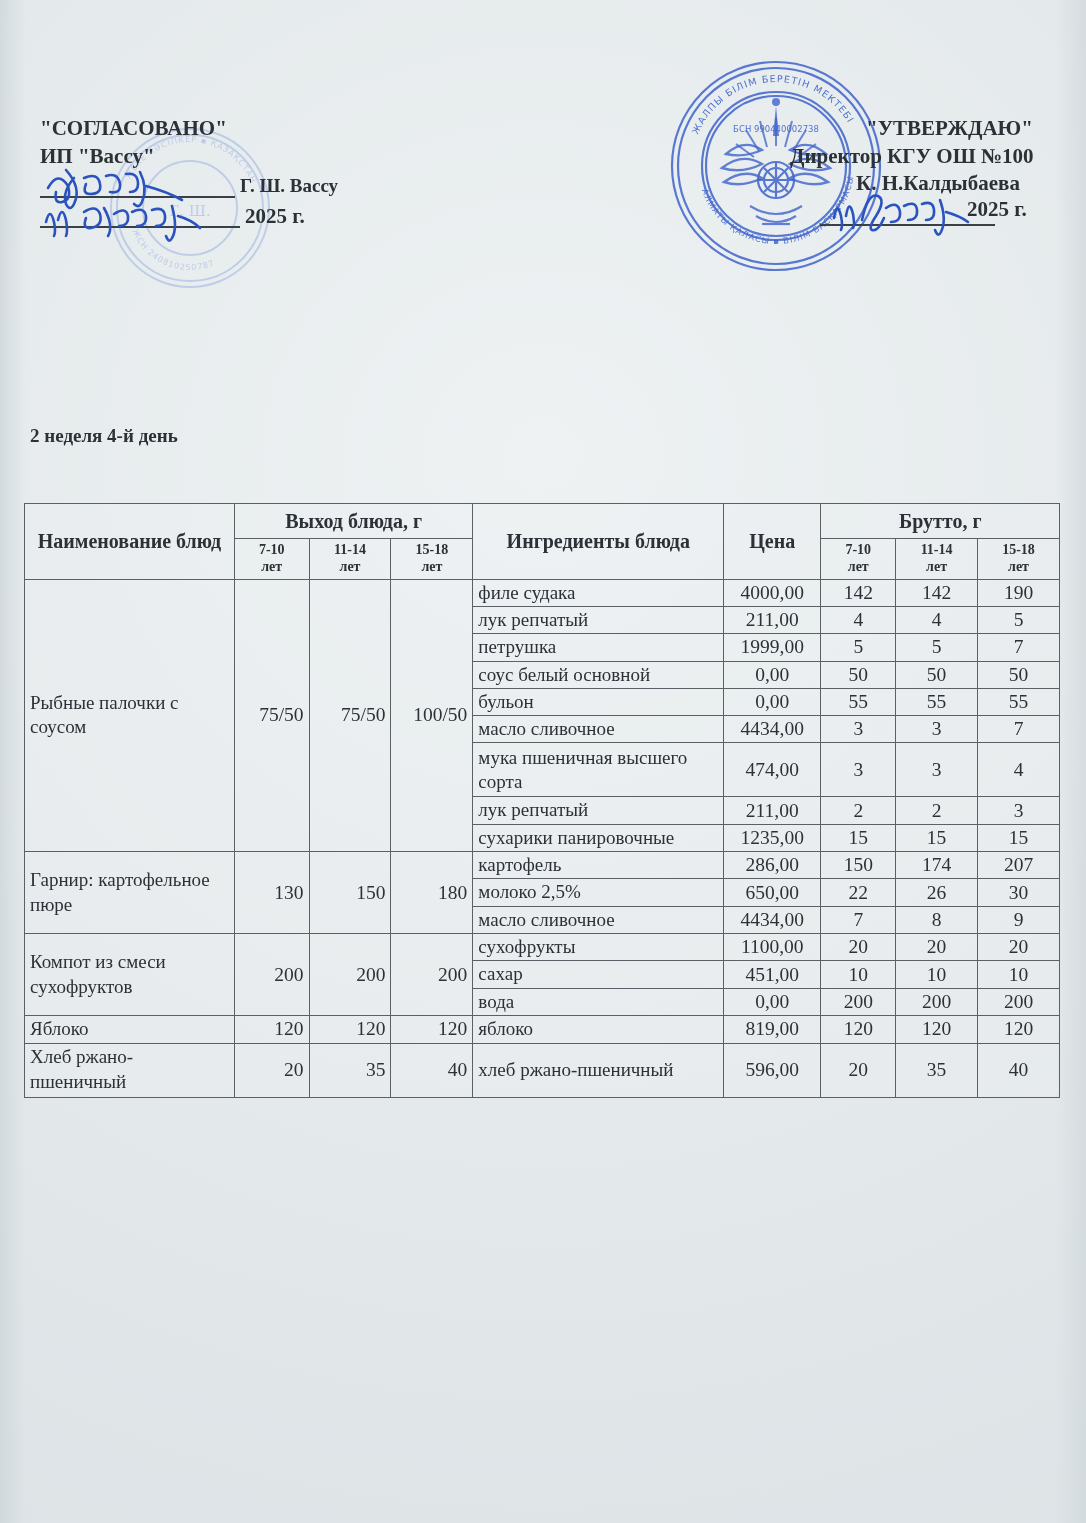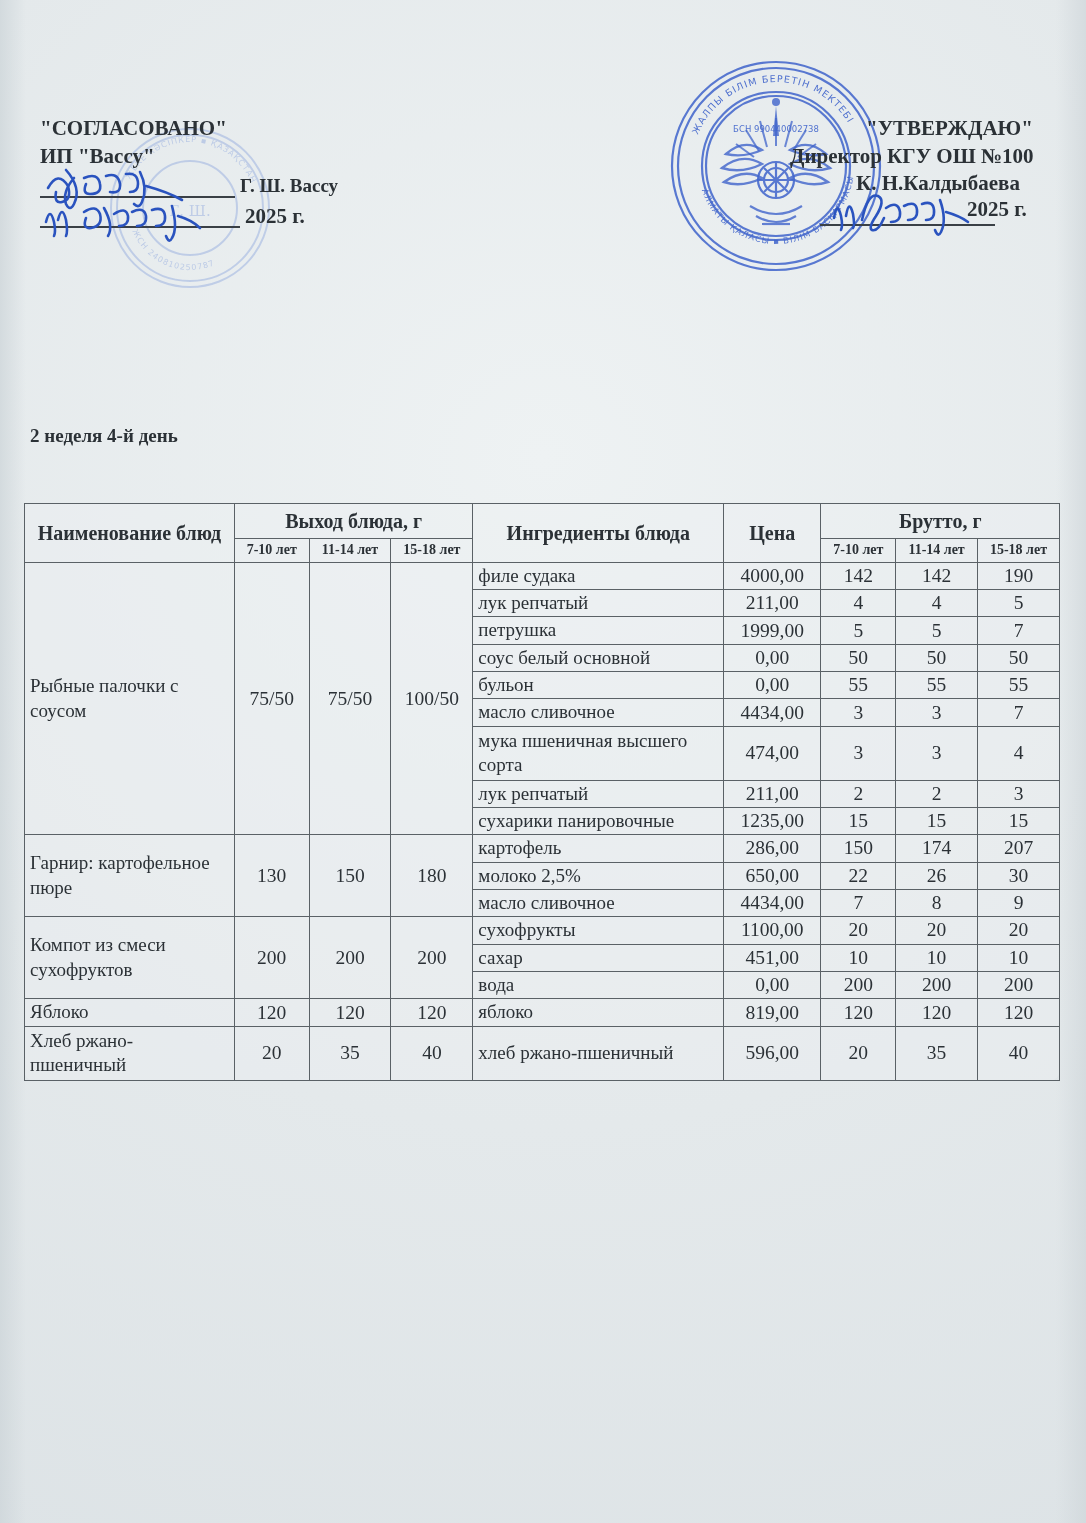--- a/index.html
+++ b/index.html
@@ -70,23 +70,23 @@
     border:1.4px solid #5a6166;
     padding:1px 5px;
     vertical-align:middle;
   }
   table.menu thead th{
     text-align:center;font-weight:bold;
     font-size:20px;
     line-height:1.2;
     padding:5px 4px;
   }
-  table.menu thead th.sub{font-size:14px;padding:3px 2px;}
+  table.menu thead th.sub{font-size:14px;padding:3px 14px;}
   td.name{text-align:left;vertical-align:top;padding-top:4px;line-height:1.3;font-size:19px;}
-  td.out{text-align:center;vertical-align:top;padding-top:4px;font-size:19.5px;}
+  td.out{text-align:right;vertical-align:top;padding-top:4px;font-size:19.5px;}
   td.ing{text-align:left;font-size:19px;line-height:1.28;}
   td.price{text-align:center;font-size:19.5px;}
   td.gross{text-align:center;font-size:19.5px;}
 
   
   col.c-name{width:205px;}
   col.c-o1{width:73px;}
   col.c-o2{width:80px;}
   col.c-o3{width:80px;}
   col.c-ing{width:245px;}

